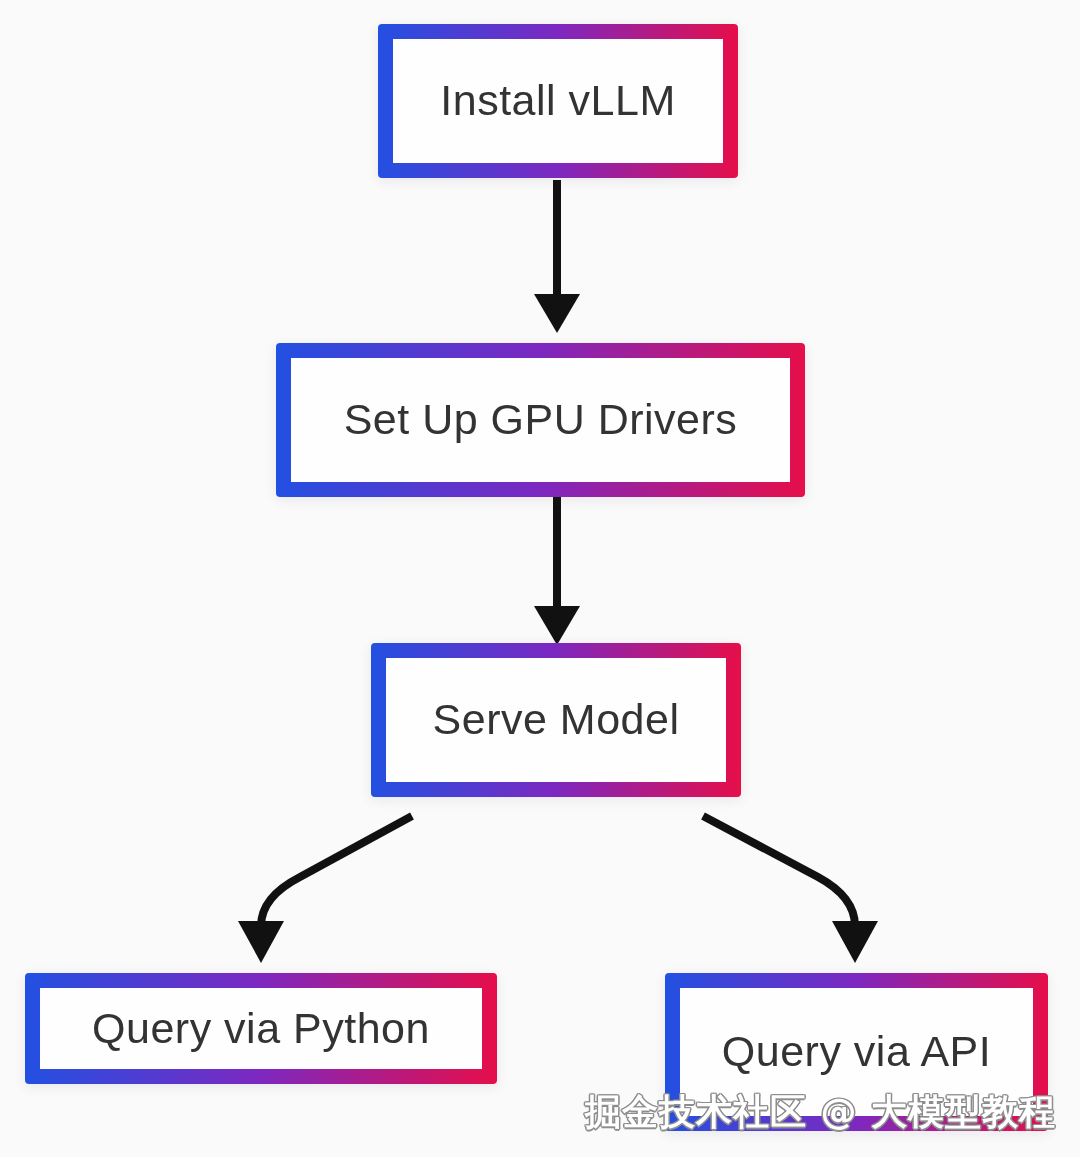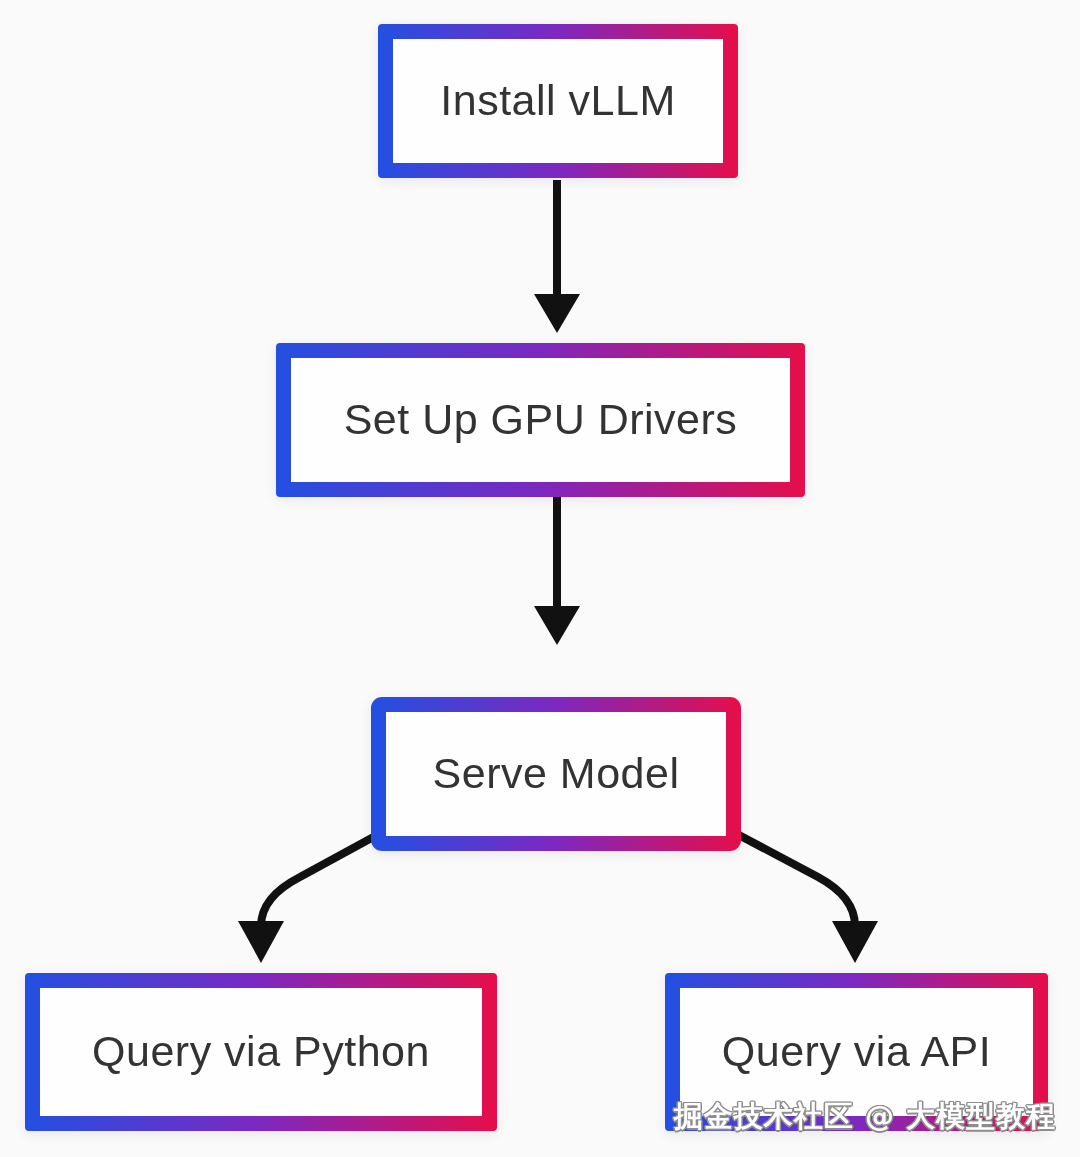--- a/index.html
+++ b/index.html
@@ -37,22 +37,22 @@
   }
   .node-label {
     font-size: 43px;
     line-height: 1.1;
     color: var(--node-text, #333333);
     letter-spacing: 0.5px;
     white-space: nowrap;
   }
   #node-install   { left: 378px; top: 24px;  width: 360px; height: 154px; }
   #node-gpu       { left: 276px; top: 343px; width: 529px; height: 154px; }
-  #node-serve     { left: 371px; top: 697px; width: 370px; height: 154px; border-radius: 11px; }
-  #node-python    { left: 25px;  top: 973px; width: 472px; height: 158px; }
+  #node-serve     { left: 371px; top: 643px; width: 370px; height: 154px; }
+  #node-python    { left: 25px;  top: 973px; width: 472px; height: 111px; }
   #node-api       { left: 657px; top: 973px; width: 383px; height: 158px; margin-left: 8px; }
 
   #edges-svg {
     position: absolute;
     left: 0;
     top: 0;
     width: 1080px;
     height: 1157px;
     pointer-events: none;
   }
@@ -63,21 +63,21 @@
   }
   #edges-svg polygon {
     fill: var(--arrow, #111111);
     stroke: none;
   }
 
   #watermark {
     position: absolute;
     right: 24px;
     bottom: 20px;
-    font-size: 29px;
+    font-size: 36px;
     font-weight: 700;
     letter-spacing: 1px;
     color: #ffffff;
     white-space: nowrap;
     text-shadow:
       1.5px 0 0 #8d8d8d,
       -1.5px 0 0 #8d8d8d,
       0 1.5px 0 #8d8d8d,
       0 -1.5px 0 #8d8d8d,
       1px 1px 0 #8d8d8d,

